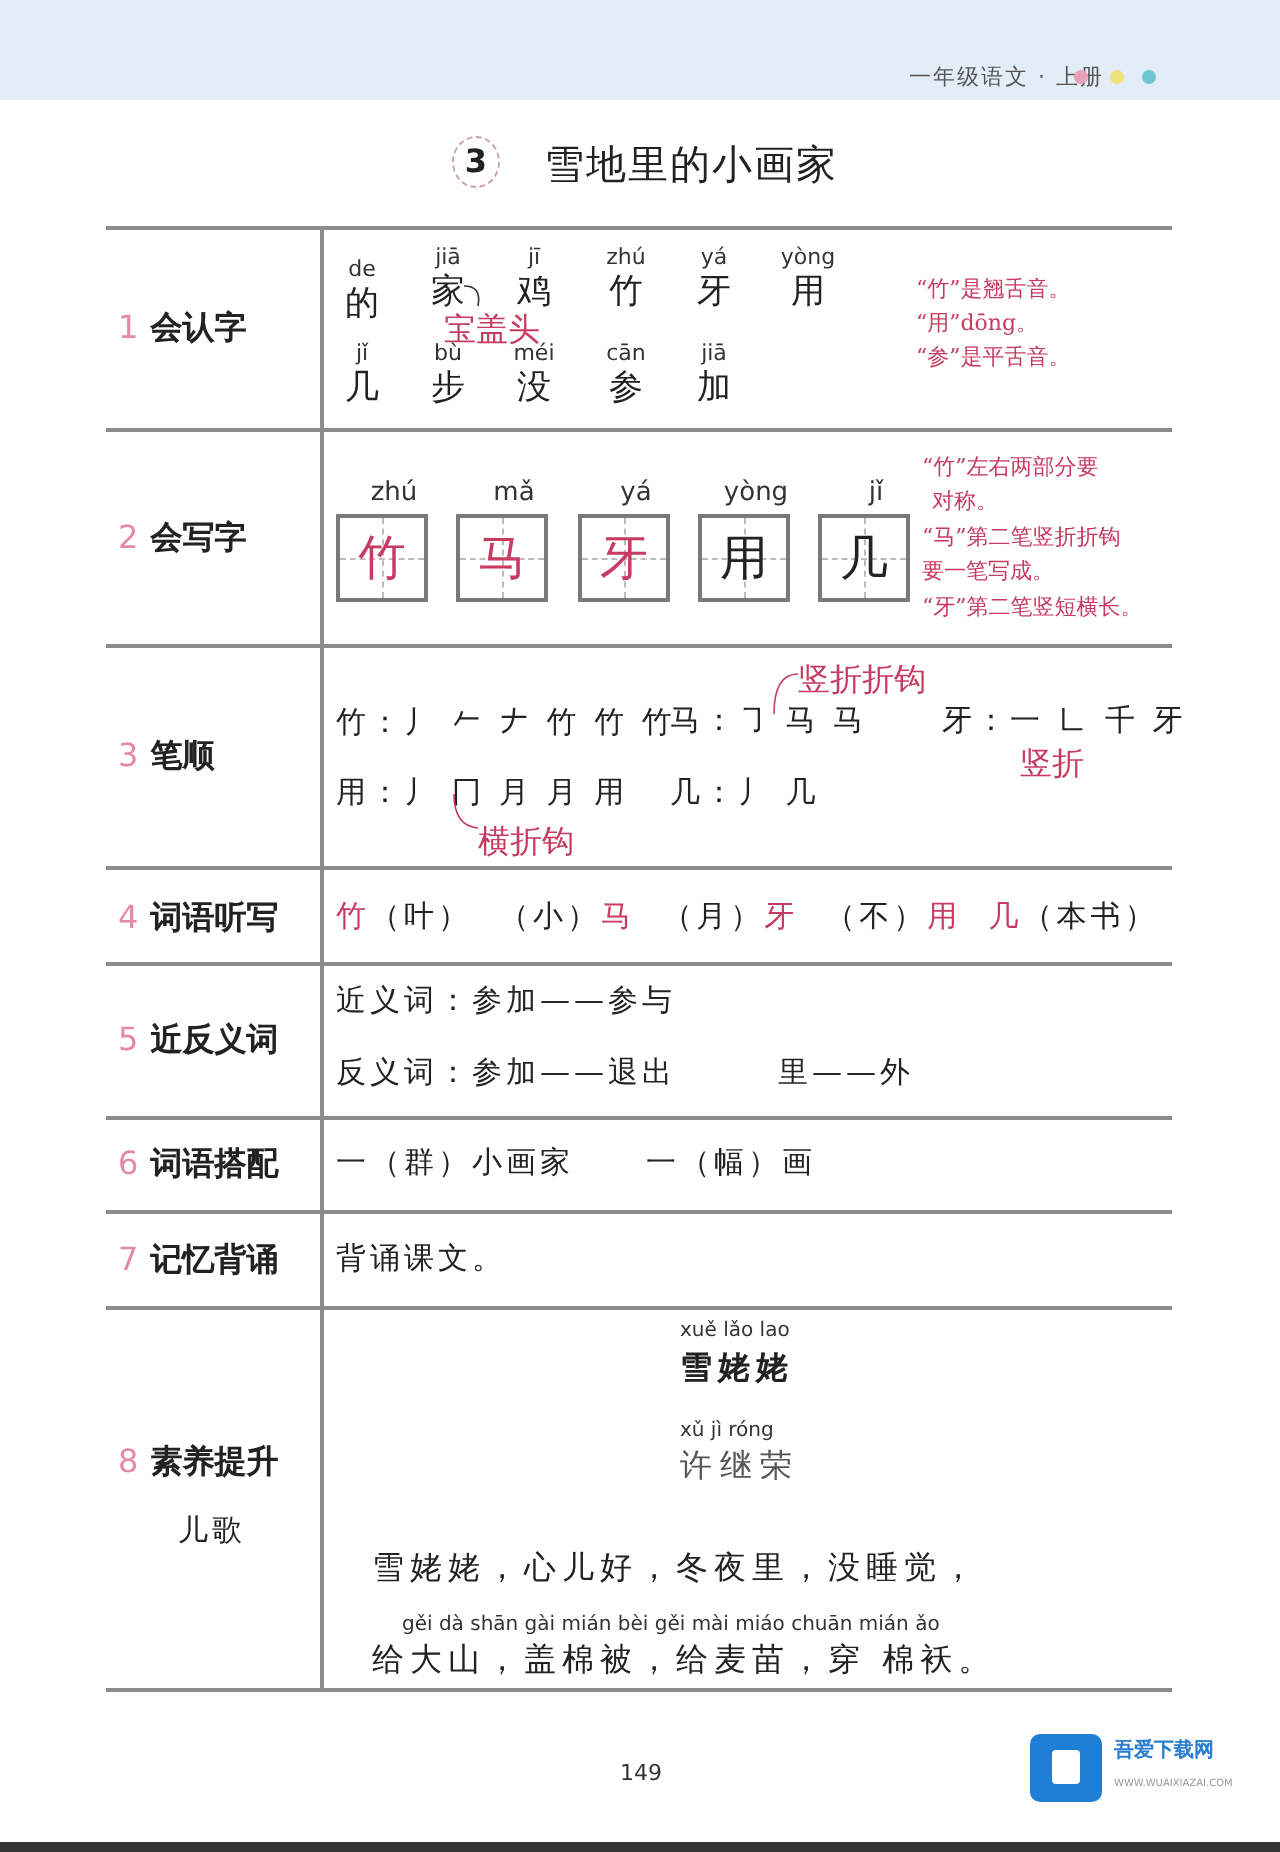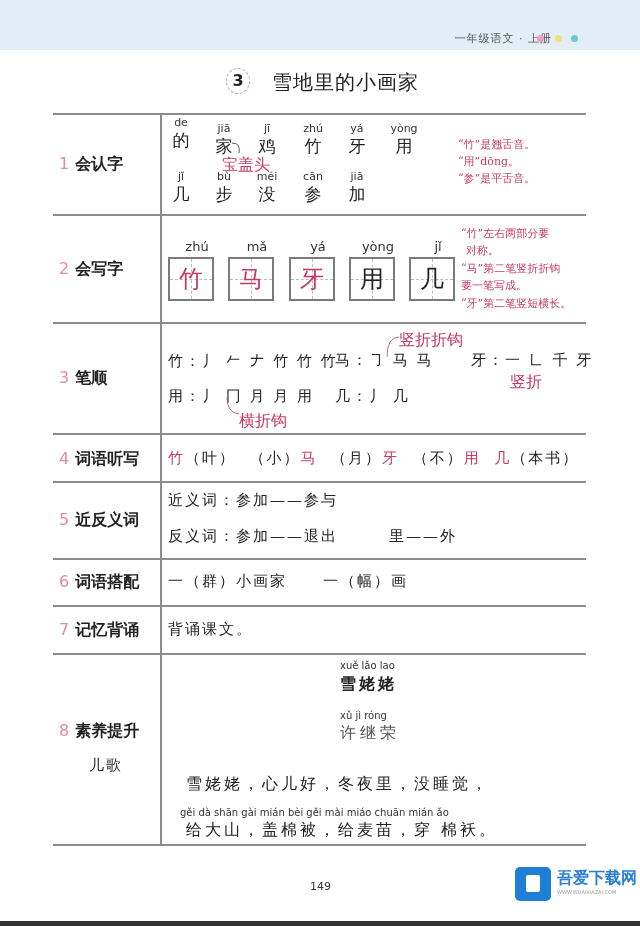--- a/index.html
+++ b/index.html
@@ -42,21 +42,21 @@
   .small-red { position: absolute; font-size: 16px; color: #c73a62; white-space: nowrap; }
 
   .poem-py { position: absolute; font-family: "DejaVu Sans", sans-serif; font-size: 10px; color: #333; white-space: nowrap; text-align: center; }
   .poem-hz { position: absolute; font-size: 16px; color: #222; white-space: nowrap; letter-spacing: 3px; }
 
   .page-num { position: absolute; left: 310px; top: 880px; font-family: "DejaVu Sans", sans-serif; font-size: 11px; color: #333; }
 
   .logo-wrap { position: absolute; left: 515px; top: 865px; width: 120px; height: 40px; }
   .logo-icon { position: absolute; left: 0; top: 2px; width: 36px; height: 34px; background: #1f7fd6; border-radius: 5px; }
   .logo-icon .cube { position: absolute; left: 11px; top: 8px; width: 14px; height: 17px; background: #fff; border-radius: 2px; }
-  .logo-text { position: absolute; left: 42px; top: 3px; font-family: Liberation Mono, monospace; font-weight: bold; font-size: 16px; color: #2a7ed0; white-space: nowrap; }
+  .logo-text { position: absolute; left: 42px; top: 3px; font-family: Liberation Mono, monospace; font-weight: bold; font-size: 10px; color: #2a7ed0; white-space: nowrap; }
   .logo-sub { position: absolute; left: 42px; top: 24px; font-family: "DejaVu Sans", sans-serif; font-size: 5px; color: #999; white-space: nowrap; }
 
   .bottom-bar { position: absolute; left: 0; top: 921px; width: 640px; height: 5px; background: #333; }
 
   svg.ann { position: absolute; overflow: visible; }
 </style>
 </head>
 <body>
 
 <div class="header-band"></div>
@@ -77,21 +77,21 @@
   <div class="hline" style="top:320px"></div>
   <div class="hline" style="top:368px"></div>
   <div class="hline" style="top:445px"></div>
   <div class="hline" style="top:492px"></div>
   <div class="hline" style="top:540px"></div>
   <div class="hline" style="top:731px"></div>
   <div class="vline"></div>
 
   <div class="row-label" style="top:41px"><span class="num">1</span><span>会认字</span></div>
 
-  <div class="py-cell" style="left:108px;top:3px">
+  <div class="py-cell" style="left:108px;top:15px">
       <div class="py">de</div>
       <div class="hz">的</div>
     </div>
   <div class="py-cell" style="left:151px;top:9px">
       <div class="py">jiā</div>
       <div class="hz">家</div>
     </div>
   <div class="py-cell" style="left:194px;top:9px">
       <div class="py">jī</div>
       <div class="hz">鸡</div>
@@ -215,21 +215,21 @@
 
   <div class="row-label" style="top:608px"><span class="num">8</span><span>素养提升</span></div>
   <div class="line-text" style="left:36px;top:643px">儿歌</div>
 
   <div class="poem-py" style="left:287px;top:547px">xuě lǎo lao</div>
   <div class="poem-hz" style="left:287px;top:561px;font-weight:bold;font-family:'DejaVu Sans',sans-serif">雪姥姥</div>
   <div class="poem-py" style="left:287px;top:597px">xǔ  jì  róng</div>
   <div class="poem-hz" style="left:287px;top:610px;color:#555;letter-spacing:4px">许继荣</div>
 
   <div class="poem-hz" style="left:133px;top:661px">雪姥姥，心儿好，冬夜里，没睡觉，</div>
-  <div class="poem-py" style="left:127px;top:694px">gěi  dà  shān    gài mián bèi    gěi mài miáo    chuān mián  ǎo</div>
+  <div class="poem-py" style="left:148px;top:694px">gěi  dà  shān    gài mián bèi    gěi mài miáo    chuān mián  ǎo</div>
   <div class="poem-hz" style="left:133px;top:707px">给大山，盖棉被，给麦苗，穿 棉袄。</div>
 </div>
 
 <div class="page-num">149</div>
 <div class="logo-wrap">
   <div class="logo-icon">
       <div class="cube"></div>
     </div>
   <div class="logo-text">吾爱下载网</div>
   <div class="logo-sub">WWW.WUAIXIAZAI.COM</div>

